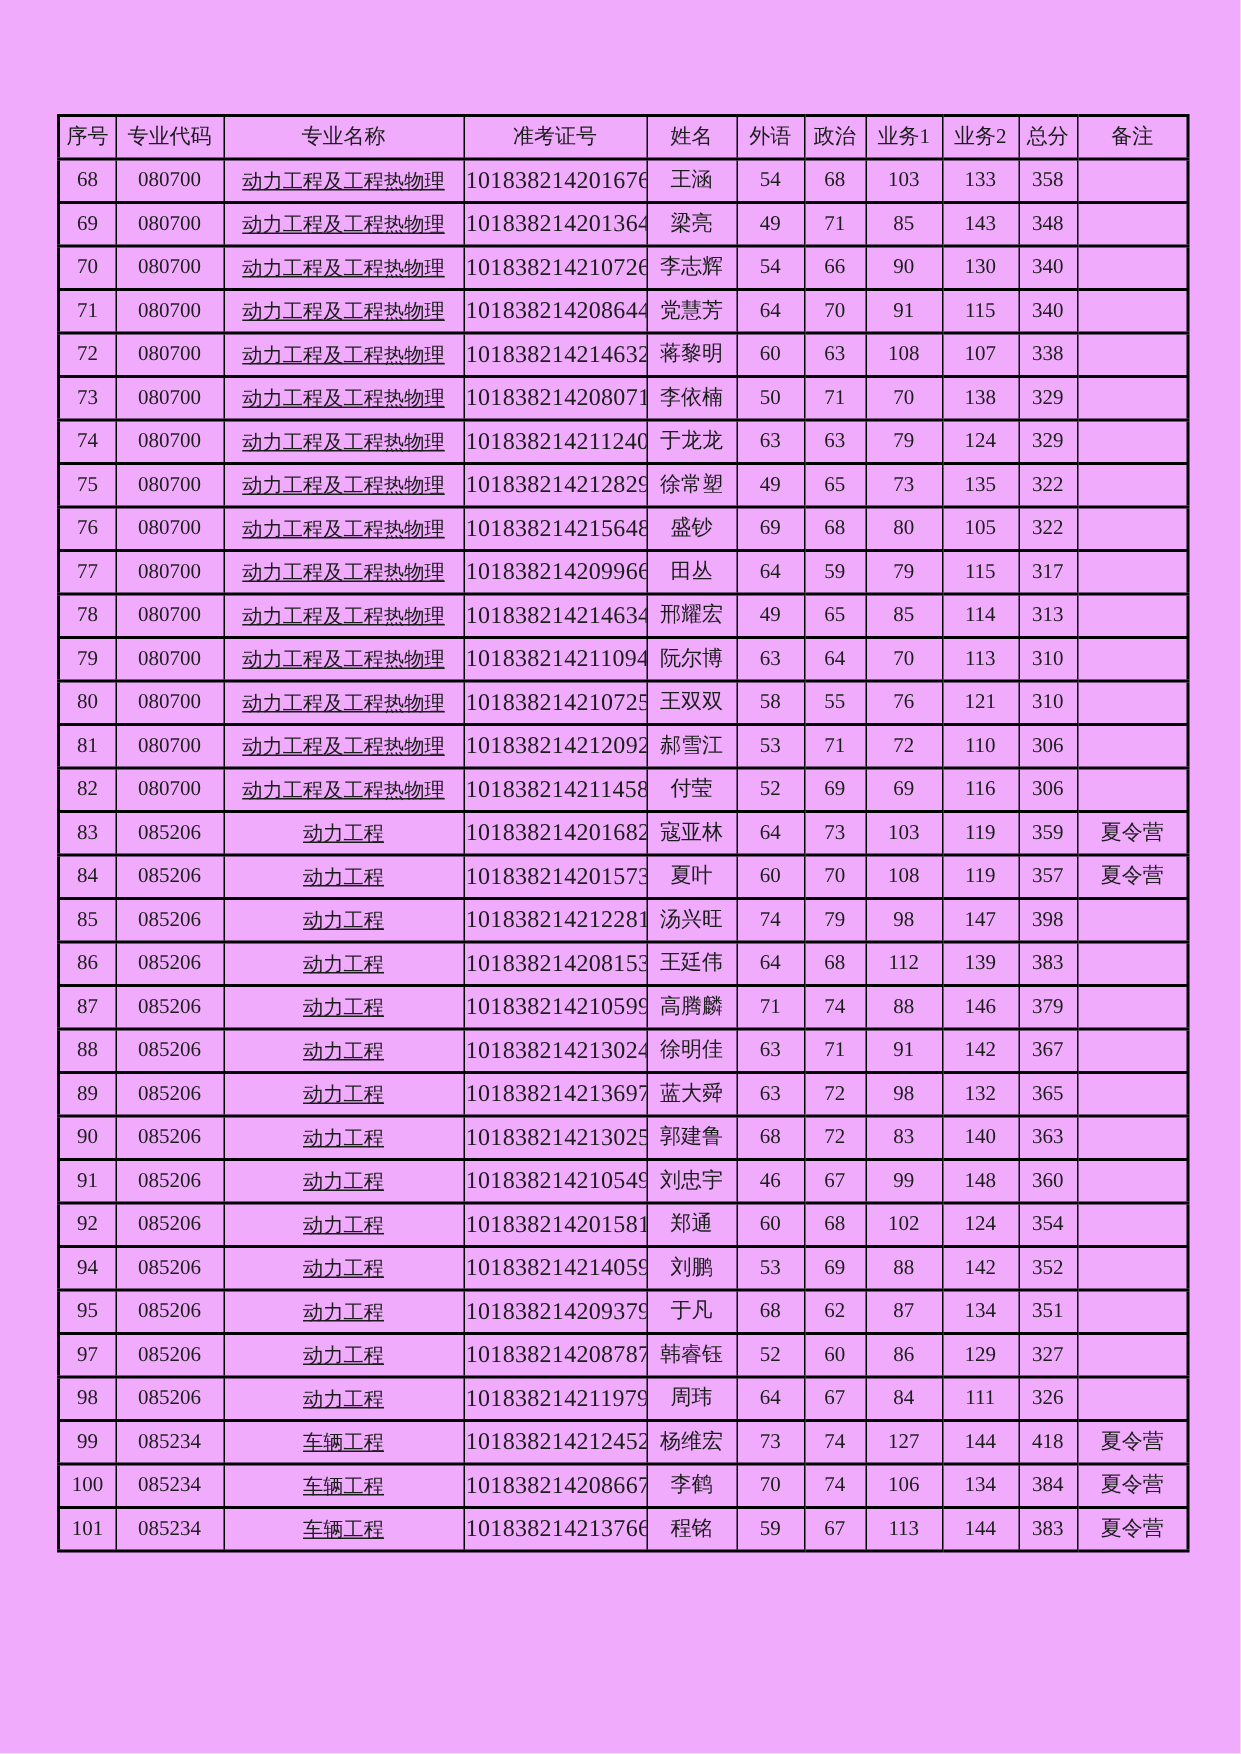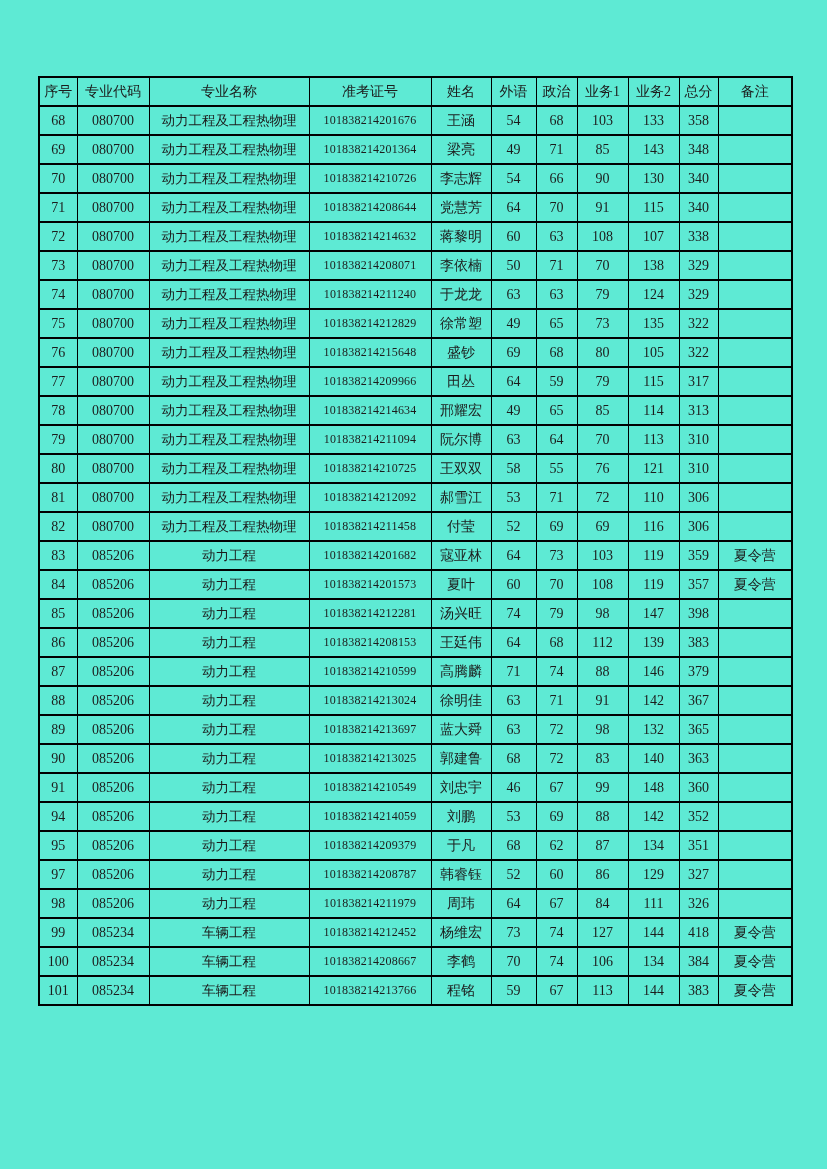--- a/index.html
+++ b/index.html
@@ -10,21 +10,21 @@
   body {
     width: 827px;
     height: 1169px;
     position: relative;
     font-family: "Liberation Serif", "DejaVu Serif", serif;
     color: #1c1c1c;
   }
   .page {
     position: absolute;
     inset: 0;
-    background: #5eead4;
+    background: #f0abfc;
   }
   table.score-table {
     position: absolute;
     left: 38px;
     top: 76px;
     width: 753px;
     border-collapse: collapse;
     table-layout: fixed;
     border: 2px solid #000000;
   }
@@ -39,25 +39,26 @@
     text-align: center;
     vertical-align: middle;
     font-size: 14px;
     font-weight: normal;
     color: #1c1c1c;
     white-space: nowrap;
     overflow: hidden;
     line-height: 27px;
   }
   table.score-table td.col-ticket {
-    font-size: 12px;
+    font-size: 16px;
     letter-spacing: 0.2px;
   }
   table.score-table td.col-major {
     font-size: 13.5px;
+    text-decoration: underline;
   }
 </style>
 </head>
 <body>
 
 <div class="page">
   <table class="score-table">
     <colgroup id="colgroup">
         <col style="width: 38px;">
         <col style="width: 72px;">
@@ -393,20 +394,33 @@
           <td class="col-ticket">101838214210549</td>
           <td class="col-name">刘忠宇</td>
           <td class="col-foreign">46</td>
           <td class="col-politics">67</td>
           <td class="col-sub1">99</td>
           <td class="col-sub2">148</td>
           <td class="col-total">360</td>
           <td class="col-note"></td>
         </tr>
         <tr>
+          <td class="col-no">92</td>
+          <td class="col-code">085206</td>
+          <td class="col-major">动力工程</td>
+          <td class="col-ticket">101838214201581</td>
+          <td class="col-name">郑通</td>
+          <td class="col-foreign">60</td>
+          <td class="col-politics">68</td>
+          <td class="col-sub1">102</td>
+          <td class="col-sub2">124</td>
+          <td class="col-total">354</td>
+          <td class="col-note"></td>
+        </tr>
+        <tr>
           <td class="col-no">94</td>
           <td class="col-code">085206</td>
           <td class="col-major">动力工程</td>
           <td class="col-ticket">101838214214059</td>
           <td class="col-name">刘鹏</td>
           <td class="col-foreign">53</td>
           <td class="col-politics">69</td>
           <td class="col-sub1">88</td>
           <td class="col-sub2">142</td>
           <td class="col-total">352</td>

